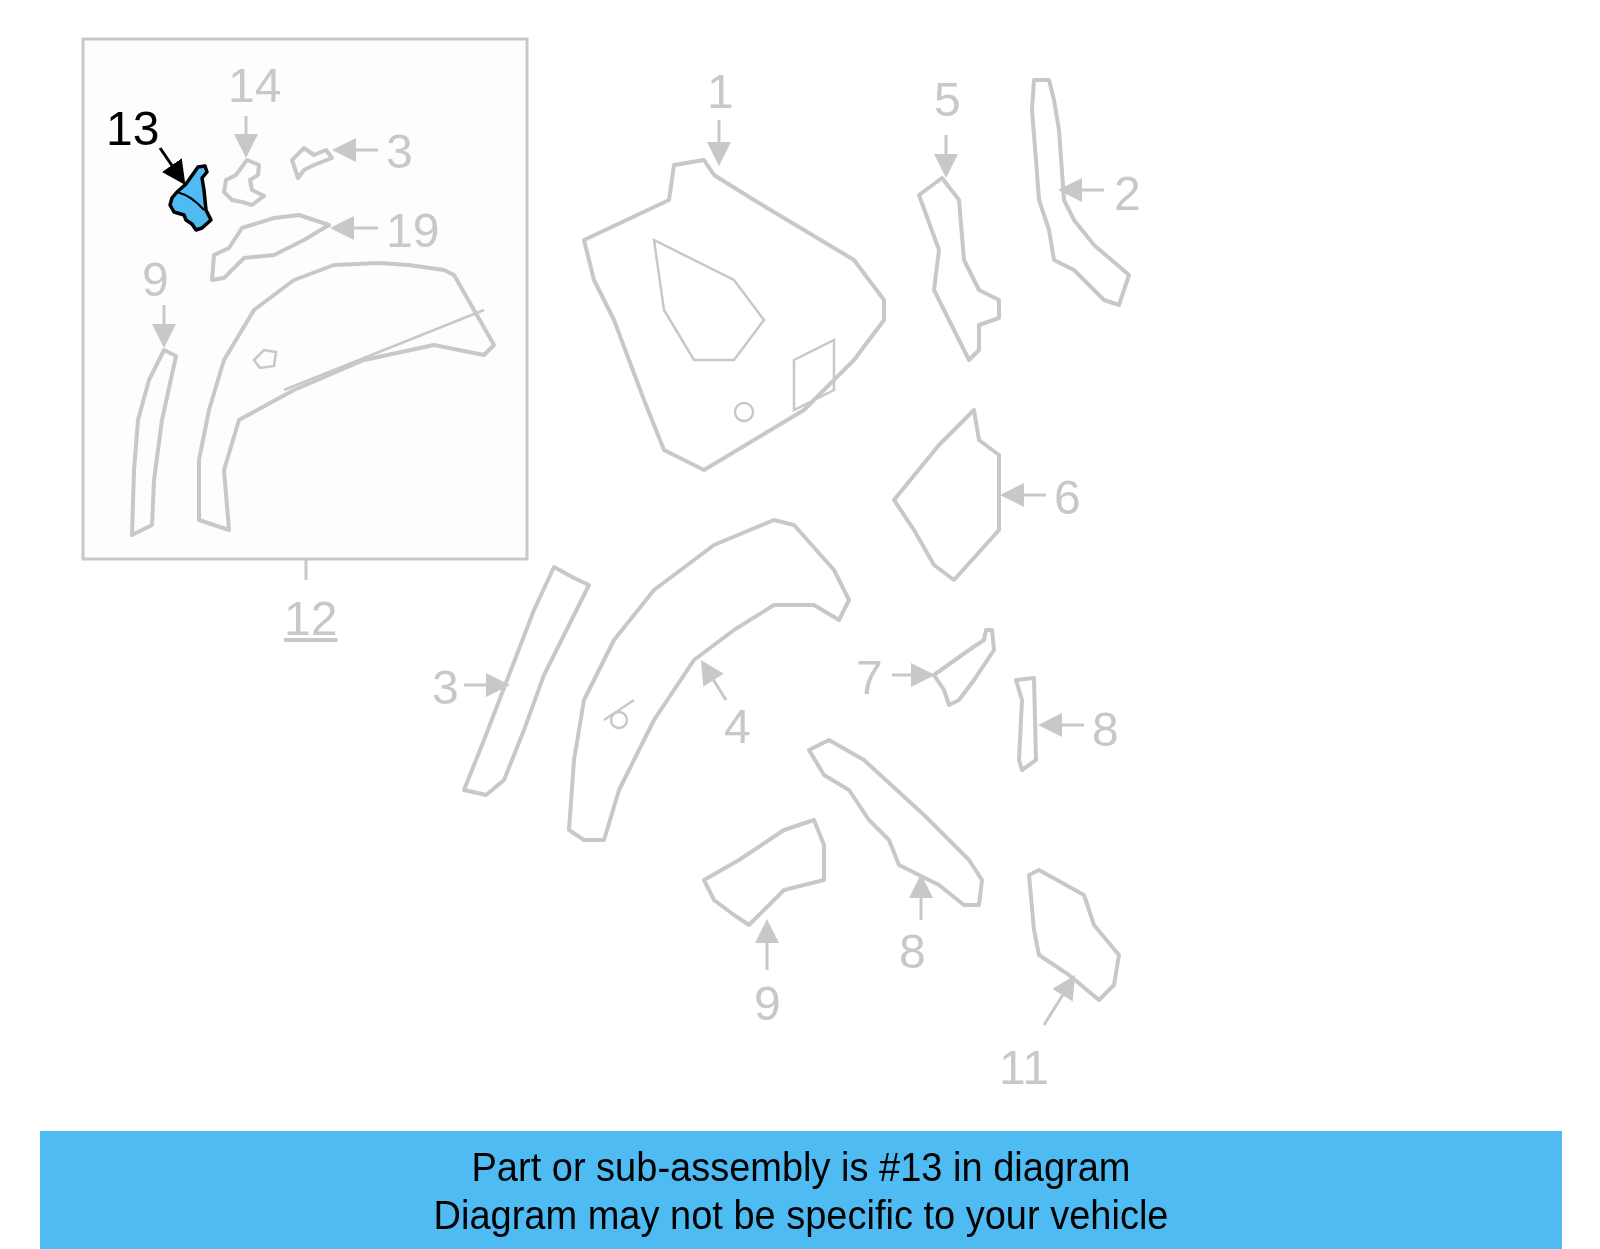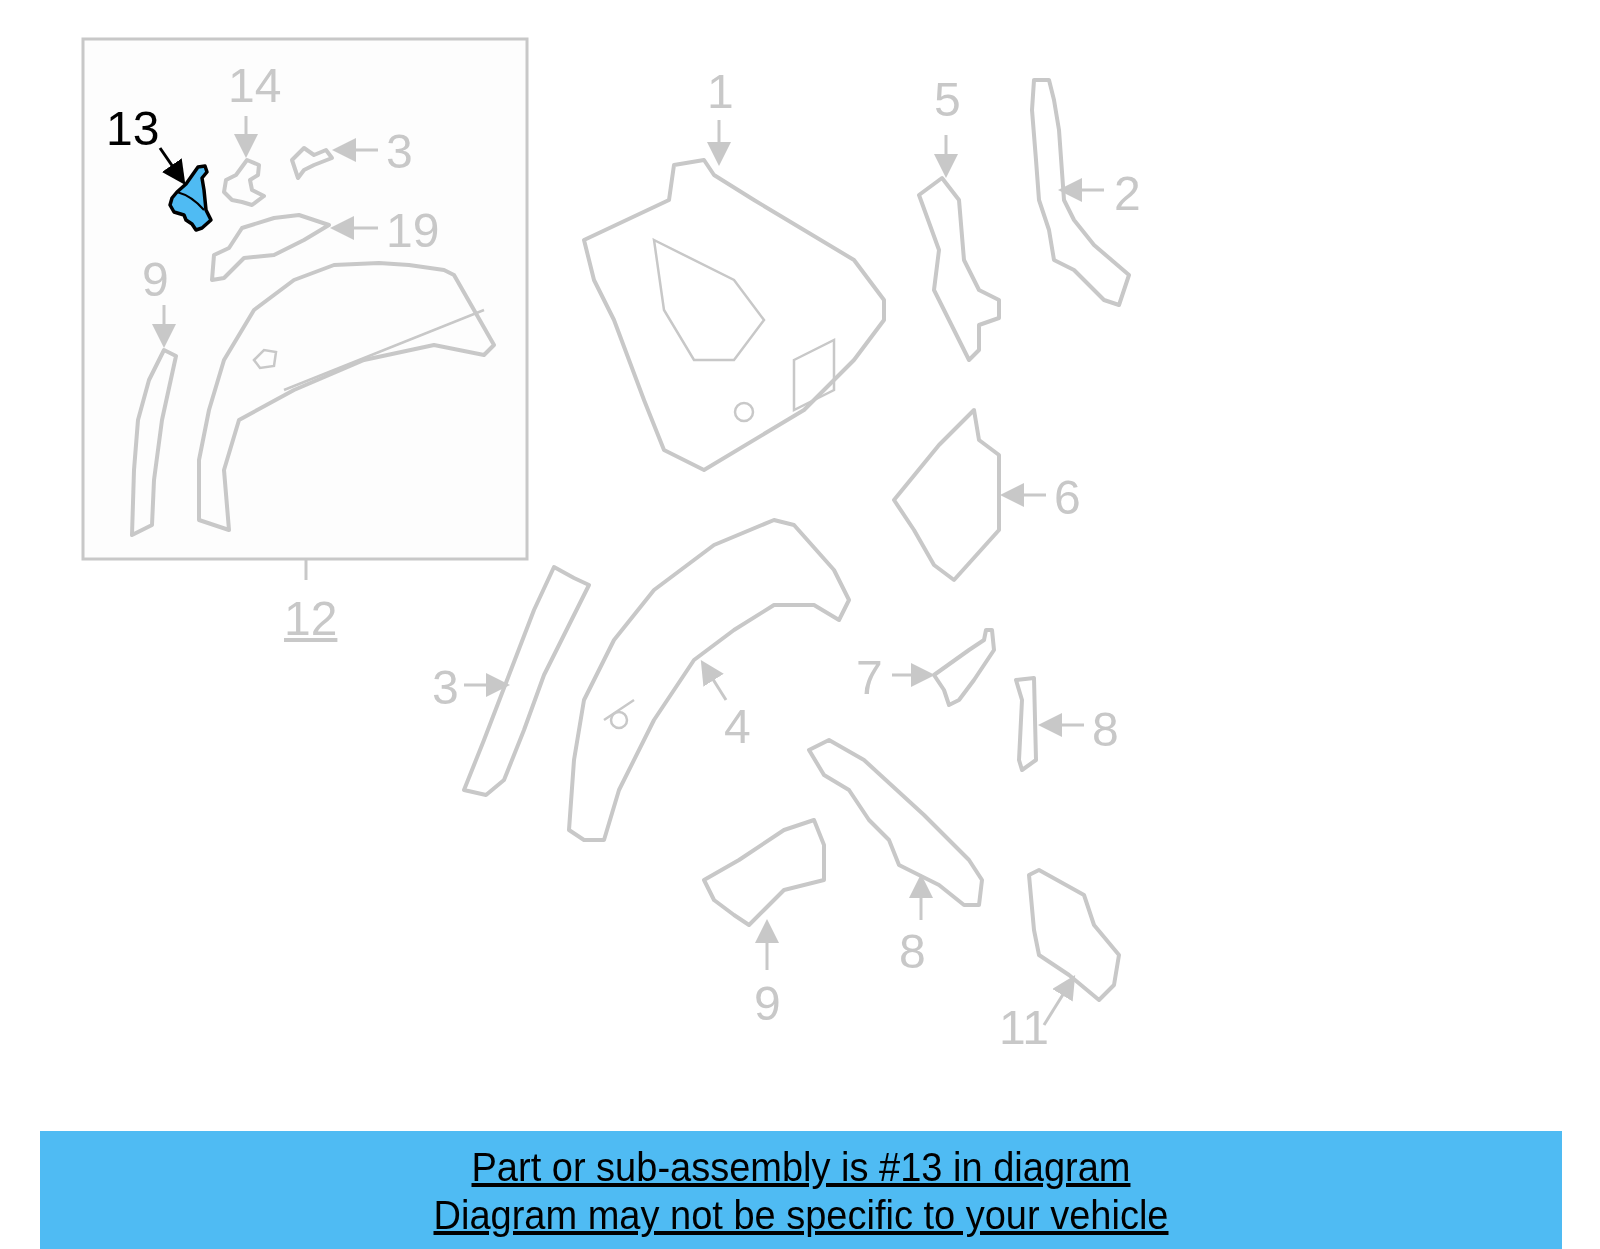--- a/index.html
+++ b/index.html
@@ -1,20 +1,20 @@
 <!DOCTYPE html>
 <html><head>
   <meta charset="utf-8">
   <style>
     html, body { margin: 0; padding: 0; background: #ffffff; }
     body { width: 1600px; height: 1249px; position: relative; overflow: hidden; font-family: "Liberation Sans", sans-serif; }
     #diagram { position: absolute; left: 0; top: 0; width: 1420px; height: 1100px; margin-left: 14px; }
     .callout { position: absolute; font-family: "Liberation Sans", sans-serif; font-size: 48px; color: #c8c8c8; line-height: 1; }
     .callout.active { color: #000000; text-align: center; }
-    #banner { position: absolute; left: 40px; top: 1131px; width: 1522px; height: 118px; background: #4fbbf3; color: #000; text-align: center; font-family: "Liberation Sans", sans-serif; font-size: 40px; line-height: 48px; padding-top: 12px; box-sizing: border-box; text-decoration: underline; }
+    #banner { position: absolute; left: 40px; top: 1131px; width: 1522px; height: 118px; background: #4fbbf3; color: #000; text-align: center; font-family: "Liberation Sans", sans-serif; font-size: 40px; line-height: 48px; padding-top: 12px; box-sizing: border-box; }
     #banner div { transform: scaleX(0.95); }
     .part { fill: none; stroke: #c8c8c8; stroke-width: 4; stroke-linejoin: round; }
     .detail { fill: none; stroke: #c8c8c8; stroke-width: 2.5; }
     .arrow { stroke: #c8c8c8; stroke-width: 3; fill: #c8c8c8; }
     .arrow-black { stroke: #000; stroke-width: 3; fill: #000; }
   </style>
 </head>
 <body>
 
 <div id="diagram">
@@ -101,19 +101,19 @@
   <span class="callout" style="left:693px; top:68px;">1</span>
   <span class="callout" style="left:920px; top:76px;">5</span>
   <span class="callout" style="left:1100px; top:170px;">2</span>
   <span class="callout" style="left:1040px; top:474px;">6</span>
   <span class="callout" style="left:418px; top:664px;">3</span>
   <span class="callout" style="left:710px; top:703px;">4</span>
   <span class="callout" style="left:842px; top:654px;">7</span>
   <span class="callout" style="left:1078px; top:706px;">8</span>
   <span class="callout" style="left:740px; top:980px;">9</span>
   <span class="callout" style="left:885px; top:928px;">8</span>
-  <span class="callout" style="left:985px; top:1004px;">11</span>
+  <span class="callout" style="left:985px; top:1044px;">11</span>
 </div>
 
 <div id="banner">
   <div>Part or sub-assembly is #13 in diagram</div>
   <div>Diagram may not be specific to your vehicle</div>
 </div>
 
 </body></html>

